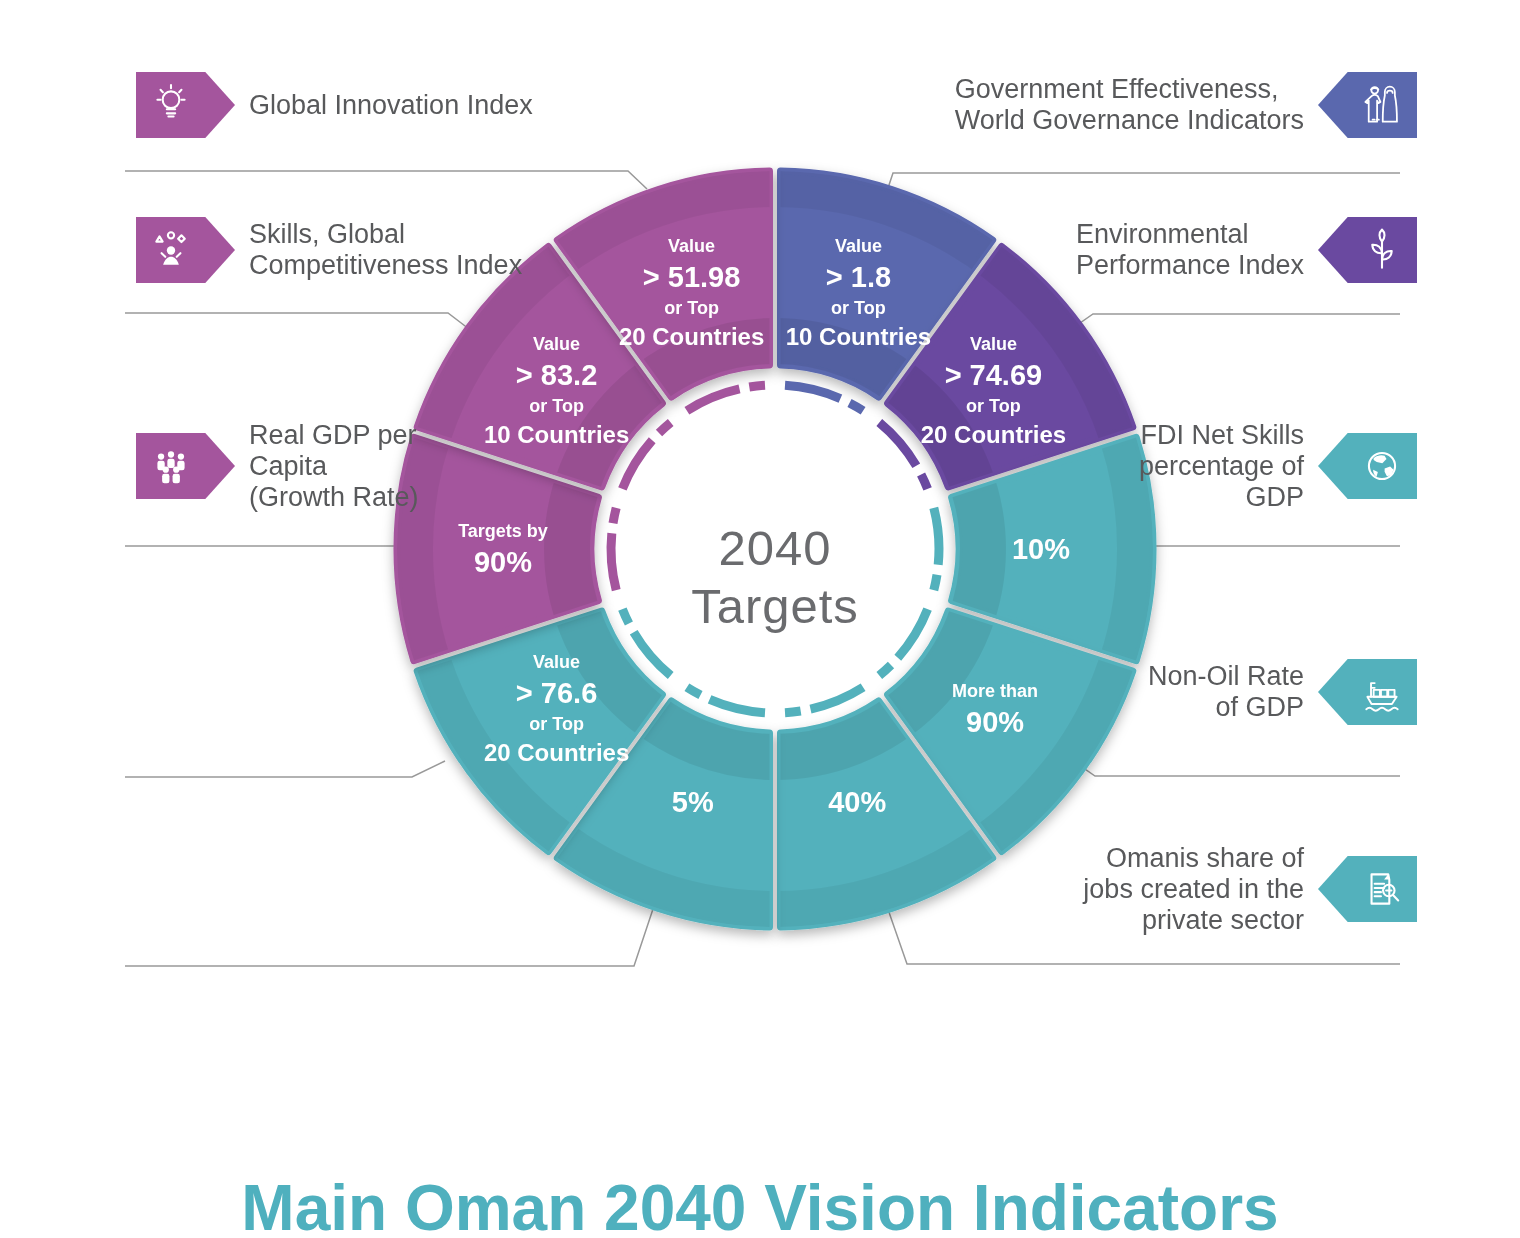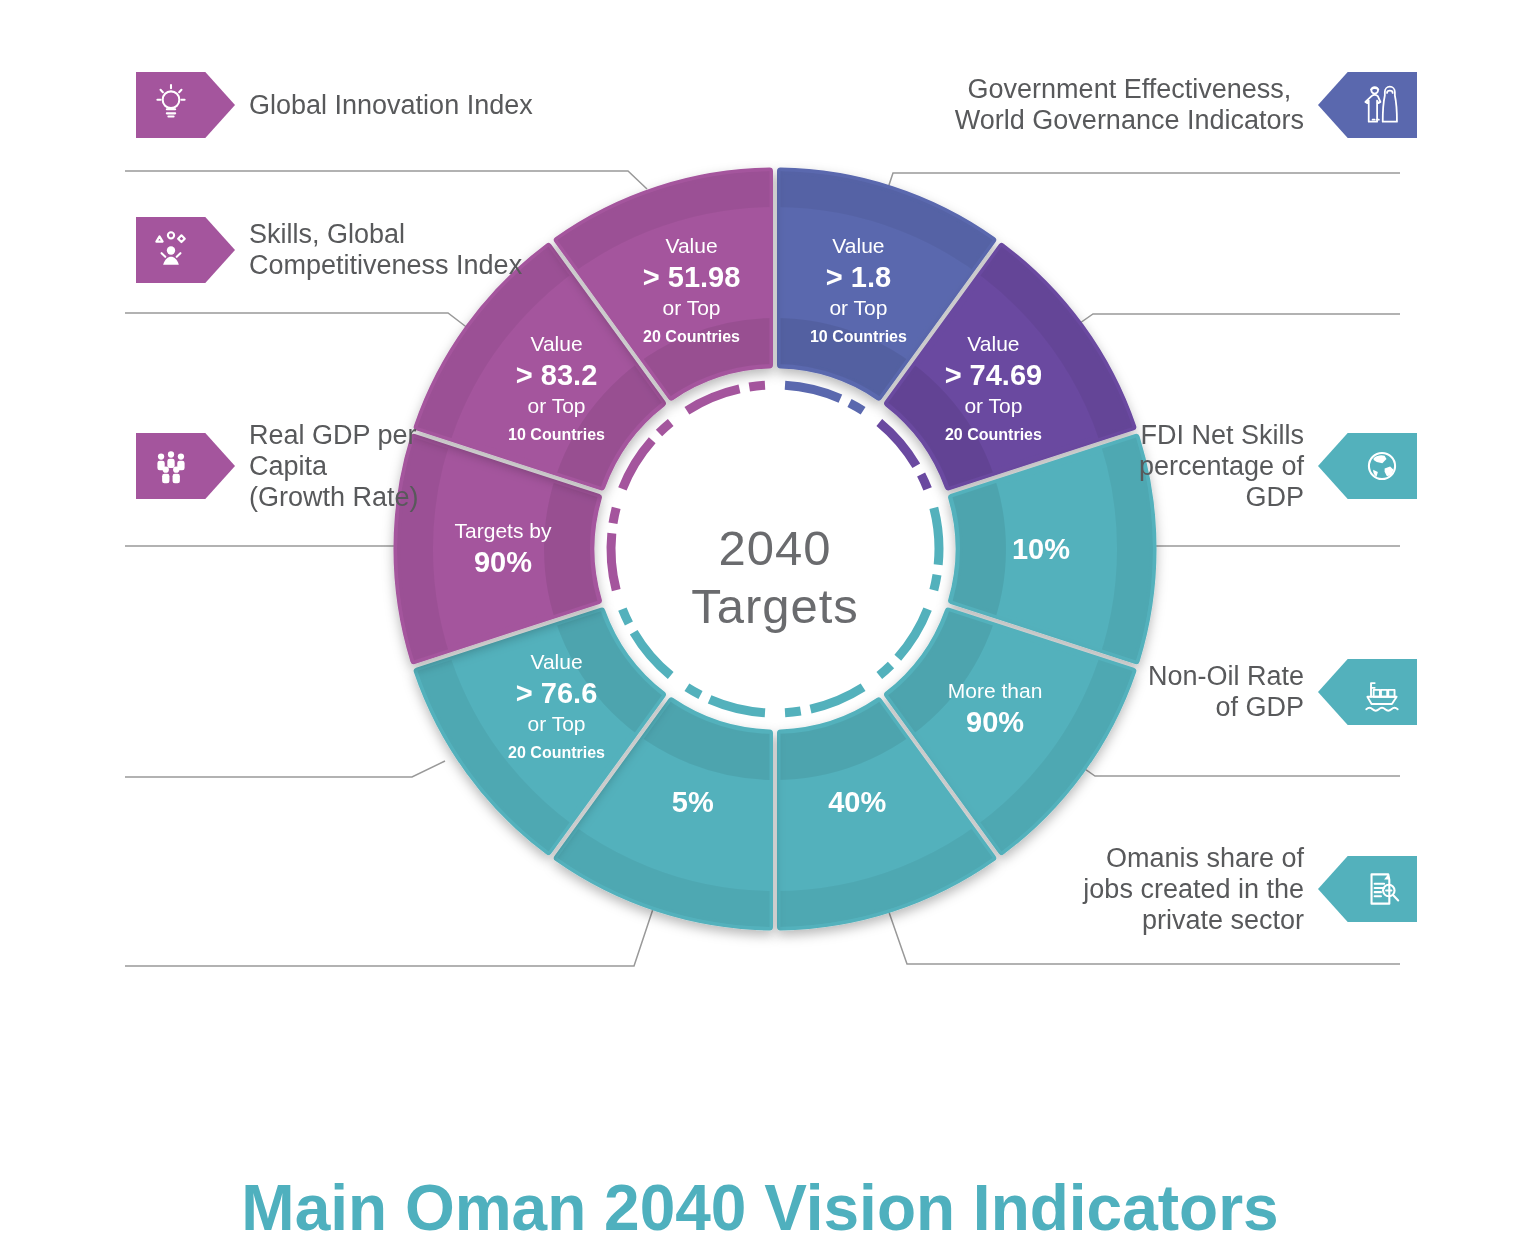--- a/index.html
+++ b/index.html
@@ -9,36 +9,36 @@
   }
   svg.chart{position:absolute;left:0;top:0;}
   
   .center-label{
     position:absolute;left:775px;top:577px;transform:translate(-50%,-50%);
     text-align:center;font-size:49px;line-height:58px;color:#6A6B6E;
     white-space:pre-line;letter-spacing:1px;
   }
   
   .seg-label{position:absolute;transform:translate(-50%,-50%);text-align:center;color:#fff;width:250px;}
-  .ln-sm{font-size:21px;line-height:26px;font-weight:normal;}
+  .ln-sm{font-size:18px;line-height:26px;font-weight:bold;}
   .ln-lg{font-size:29px;line-height:36px;font-weight:bold;}
-  .ln-md{font-size:16px;line-height:31px;font-weight:bold;}
+  .ln-md{font-size:24px;line-height:31px;font-weight:bold;}
   
   .ind{position:absolute;display:flex;align-items:center;gap:14px;height:66px;}
   .ind.left{left:136px;}
   .ind.right{right:103px;flex-direction:row;}
   .icon-shape{width:99px;height:66px;flex:0 0 auto;display:flex;align-items:center;}
   .pent-r{clip-path:polygon(0 0,70% 0,100% 50%,70% 100%,0 100%);justify-content:flex-start;padding-left:0;}
   .pent-r svg{margin-left:12px;}
   .pent-l{clip-path:polygon(30% 0,100% 0,100% 100%,30% 100%,0 50%);justify-content:flex-end;}
   .pent-l svg{margin-right:12px;}
   .ind-label{font-size:27px;line-height:31px;color:#58595B;white-space:pre-line;}
   .ind.left .ind-label{text-align:left;}
   .ind.right .ind-label{text-align:right;}
-  .ind.right .ind-label.ta-left{text-align:center;}
+  .ind.right .ind-label.ta-left{text-align:left;}
   
   .main-title{
     position:absolute;left:0;right:0;top:1128px;text-align:center;
     font-size:64px;font-weight:bold;color:#4FB0BE;letter-spacing:0px;
   }
   .glyph{stroke:#fff;fill:none;stroke-width:2;stroke-linecap:round;stroke-linejoin:round;}
 </style>
 </head>
 <body>
 
@@ -224,20 +224,32 @@
         <circle cx="15" cy="8" r="3.2"></circle>
         <path d="M11.5 7.2c1-1.8 6-1.8 7 0"></path>
         <path d="M12 13.5c2-1.6 4-1.6 6 0l2.5 5.5-2 1.2-1.2-2.4V38h-8V17.8l-1.2 2.4-2-1.2z"></path>
         <path d="M13 36h2 M17 36h2"></path>
         <path d="M29.5 4.5c2.8 0 4.8 2.3 4.8 5v3.4c1.8 8 2 16.5 2 25.1h-13.6c0-8.6.2-17.1 2-25.1V9.5c0-2.7 2-5 4.8-5z"></path>
         <path d="M26.8 10.5c0-3 5.4-3 5.4 0"></path>
       </svg>
     </div>
   </div>
 
+  <div class="ind right" style="top:217px">
+    <div class="ind-label ta-left">Environmental
+Performance Index</div>
+    <div class="icon-shape pent-l" style="background: rgb(106, 73, 160);">
+      <svg width="46" height="46" viewBox="0 0 44 44" class="glyph">
+        <path d="M22 39V14"></path>
+        <path d="M22 14c-3.2-3.8-3.2-8.6 0-11.5 3.2 2.9 3.2 7.7 0 11.5z"></path>
+        <path d="M22 25c-5.5.4-9-2.6-9.3-8 5.5-.4 9 2.6 9.3 8z"></path>
+        <path d="M22 31c5.5.4 9-2.6 9.3-8-5.5-.4-9 2.6-9.3 8z"></path>
+      </svg>
+    </div>
+  </div>
 
   <div class="ind right" style="top:433px">
     <div class="ind-label">FDI Net Skills
 percentage of
 GDP</div>
     <div class="icon-shape pent-l" style="background: rgb(83, 177, 188);">
       <svg width="46" height="46" viewBox="0 0 44 44" class="glyph">
         <circle cx="22" cy="22" r="12.5"></circle>
         <g fill="#fff" stroke="none">
           <path d="M14 14.5c3-2.6 7.5-3.4 10.5-2.2l1.8 3-4 4-5.3-1.2-3-1.8z"></path>

